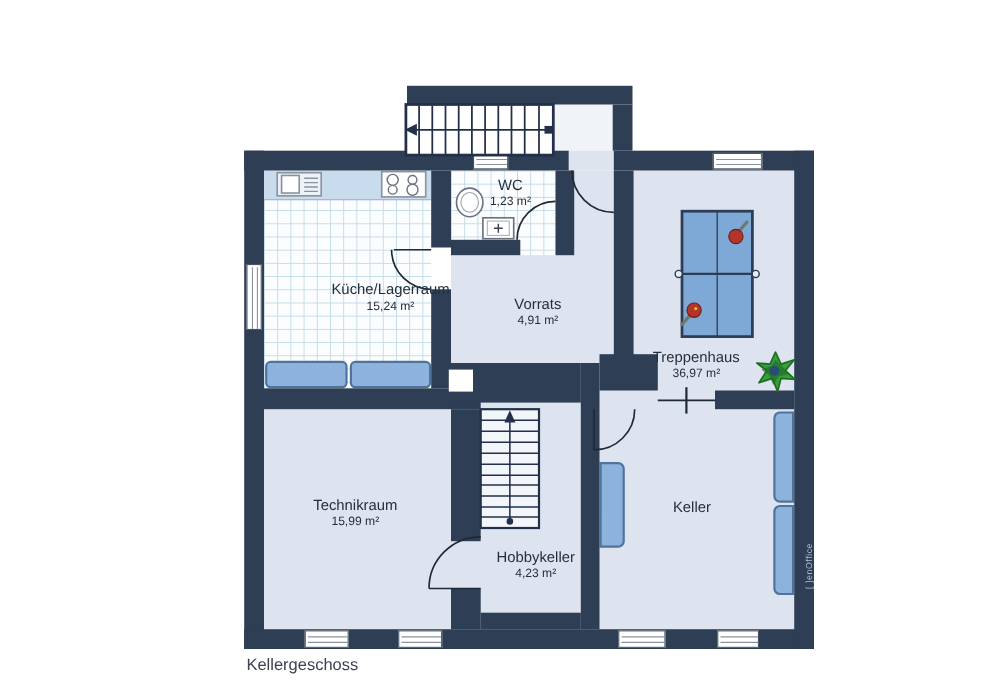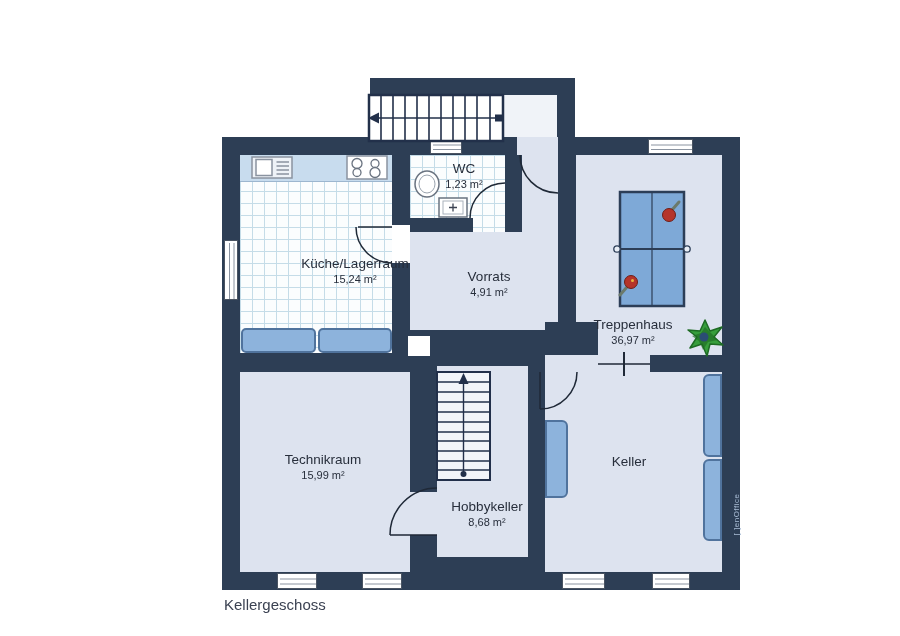--- a/index.html
+++ b/index.html
@@ -207,21 +207,21 @@
   <div class="room-label" style="left:633px;top:332px;">
     <div class="rname">Treppenhaus</div>
     <div class="rarea">36,97 m²</div>
   </div>
   <div class="room-label" style="left:323px;top:467px;">
     <div class="rname">Technikraum</div>
     <div class="rarea">15,99 m²</div>
   </div>
   <div class="room-label" style="left:487px;top:514px;">
     <div class="rname">Hobbykeller</div>
-    <div class="rarea">8,68 m²</div>
+    <div class="rarea">4,23 m²</div>
   </div>
   <div class="room-label" style="left:629px;top:462px;">
     <div class="rname">Keller</div>
   </div>
 
   <div class="watermark">[ ]enOffice</div>
   <div class="title">Kellergeschoss</div>
 
 </div>
 

